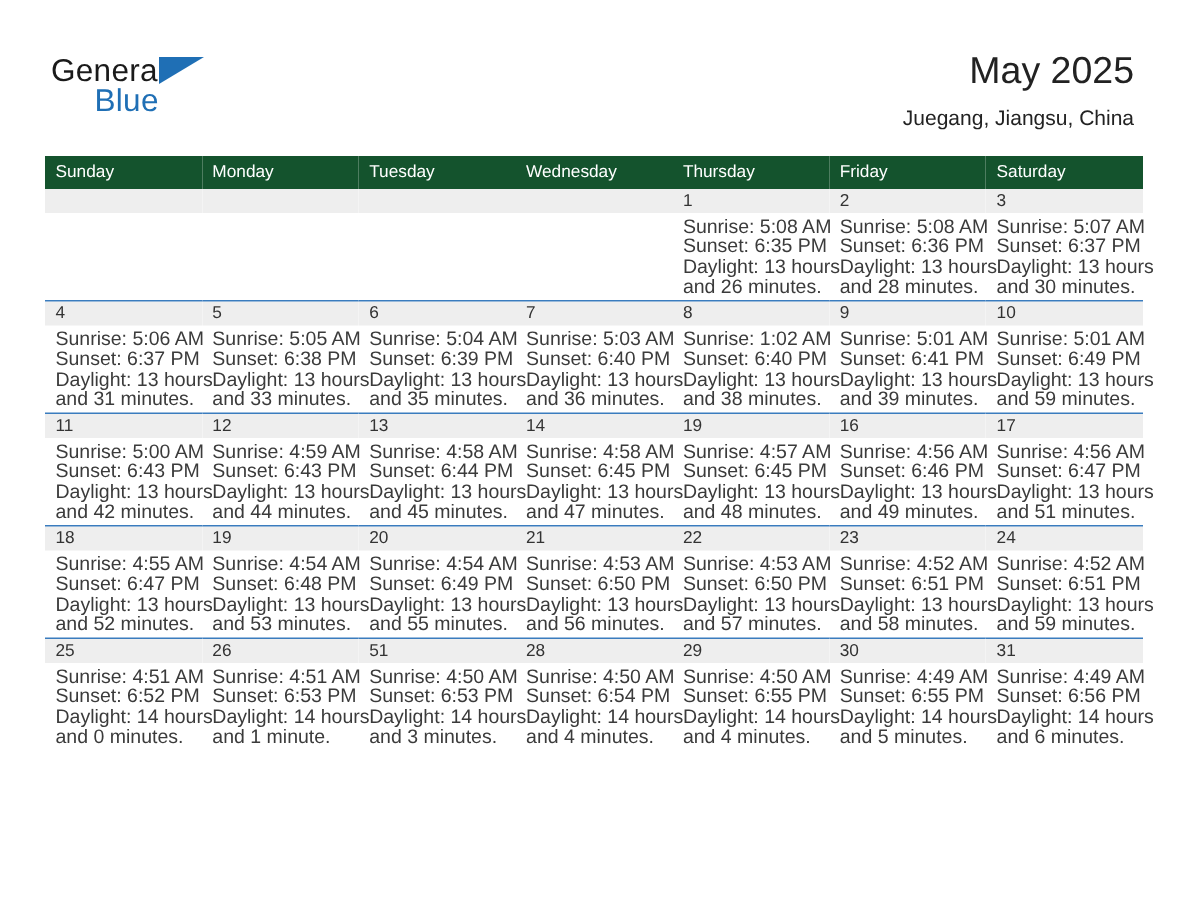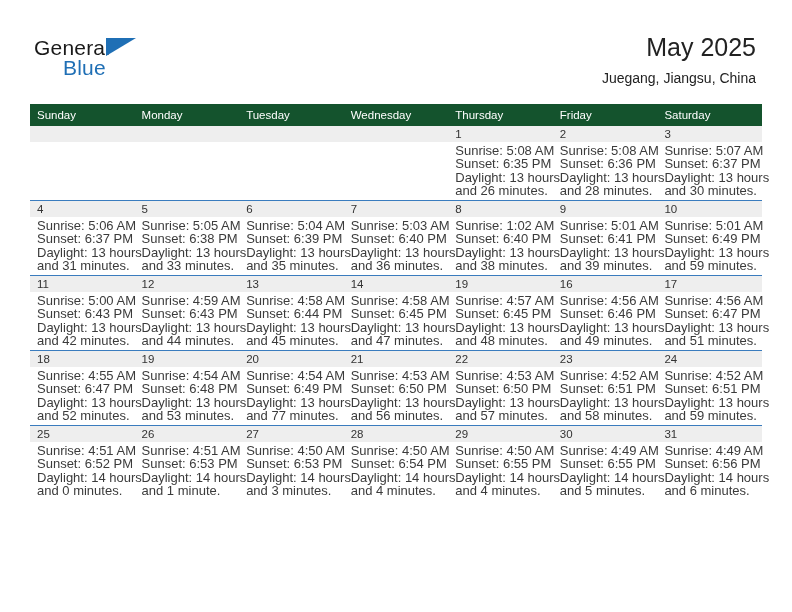--- a/index.html
+++ b/index.html
@@ -360,21 +360,21 @@
               <div>Daylight: 13 hours</div>
               <div>and 53 minutes.</div>
             </div>
           </td>
           <td>
             <div class="daynum-band">20</div>
             <div class="cell-lines">
               <div>Sunrise: 4:54 AM</div>
               <div>Sunset: 6:49 PM</div>
               <div>Daylight: 13 hours</div>
-              <div>and 77 minutes.</div>
+              <div>and 55 minutes.</div>
             </div>
           </td>
           <td>
             <div class="daynum-band">21</div>
             <div class="cell-lines">
               <div>Sunrise: 4:53 AM</div>
               <div>Sunset: 6:50 PM</div>
               <div>Daylight: 13 hours</div>
               <div>and 56 minutes.</div>
             </div>
@@ -420,21 +420,21 @@
           <td>
             <div class="daynum-band">26</div>
             <div class="cell-lines">
               <div>Sunrise: 4:51 AM</div>
               <div>Sunset: 6:53 PM</div>
               <div>Daylight: 14 hours</div>
               <div>and 1 minute.</div>
             </div>
           </td>
           <td>
-            <div class="daynum-band">27</div>
+            <div class="daynum-band">51</div>
             <div class="cell-lines">
               <div>Sunrise: 4:50 AM</div>
               <div>Sunset: 6:53 PM</div>
               <div>Daylight: 14 hours</div>
               <div>and 3 minutes.</div>
             </div>
           </td>
           <td>
             <div class="daynum-band">28</div>
             <div class="cell-lines">

